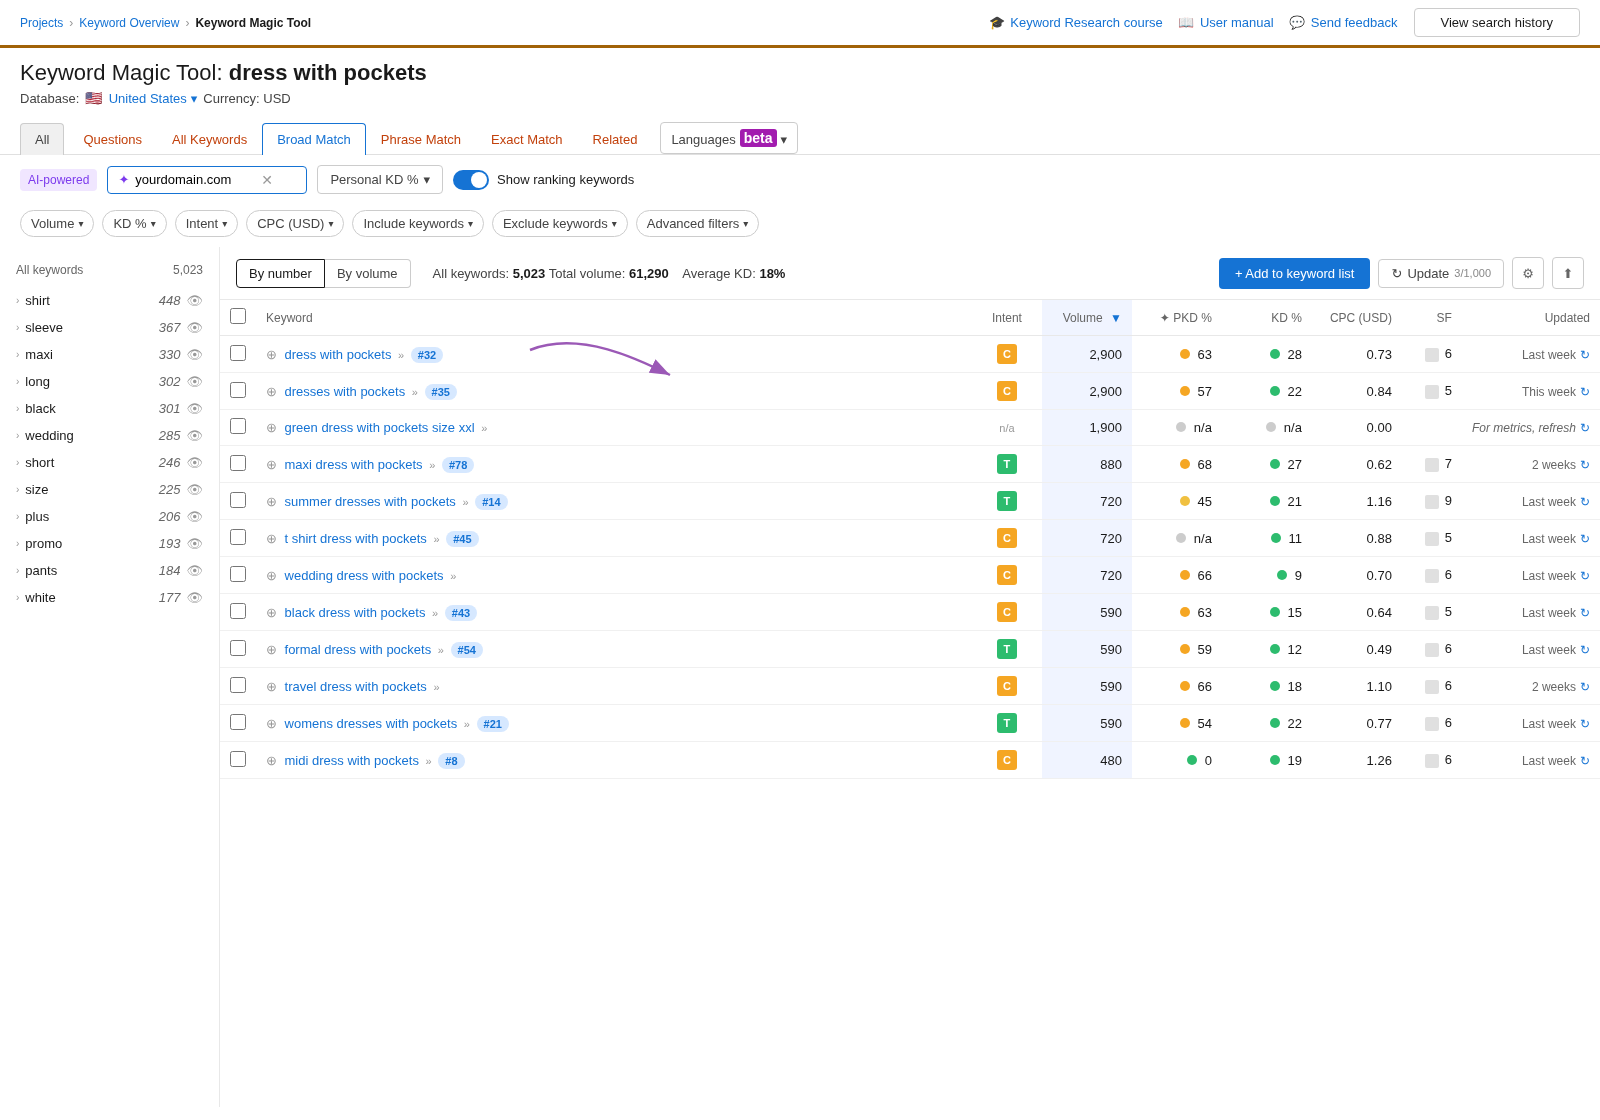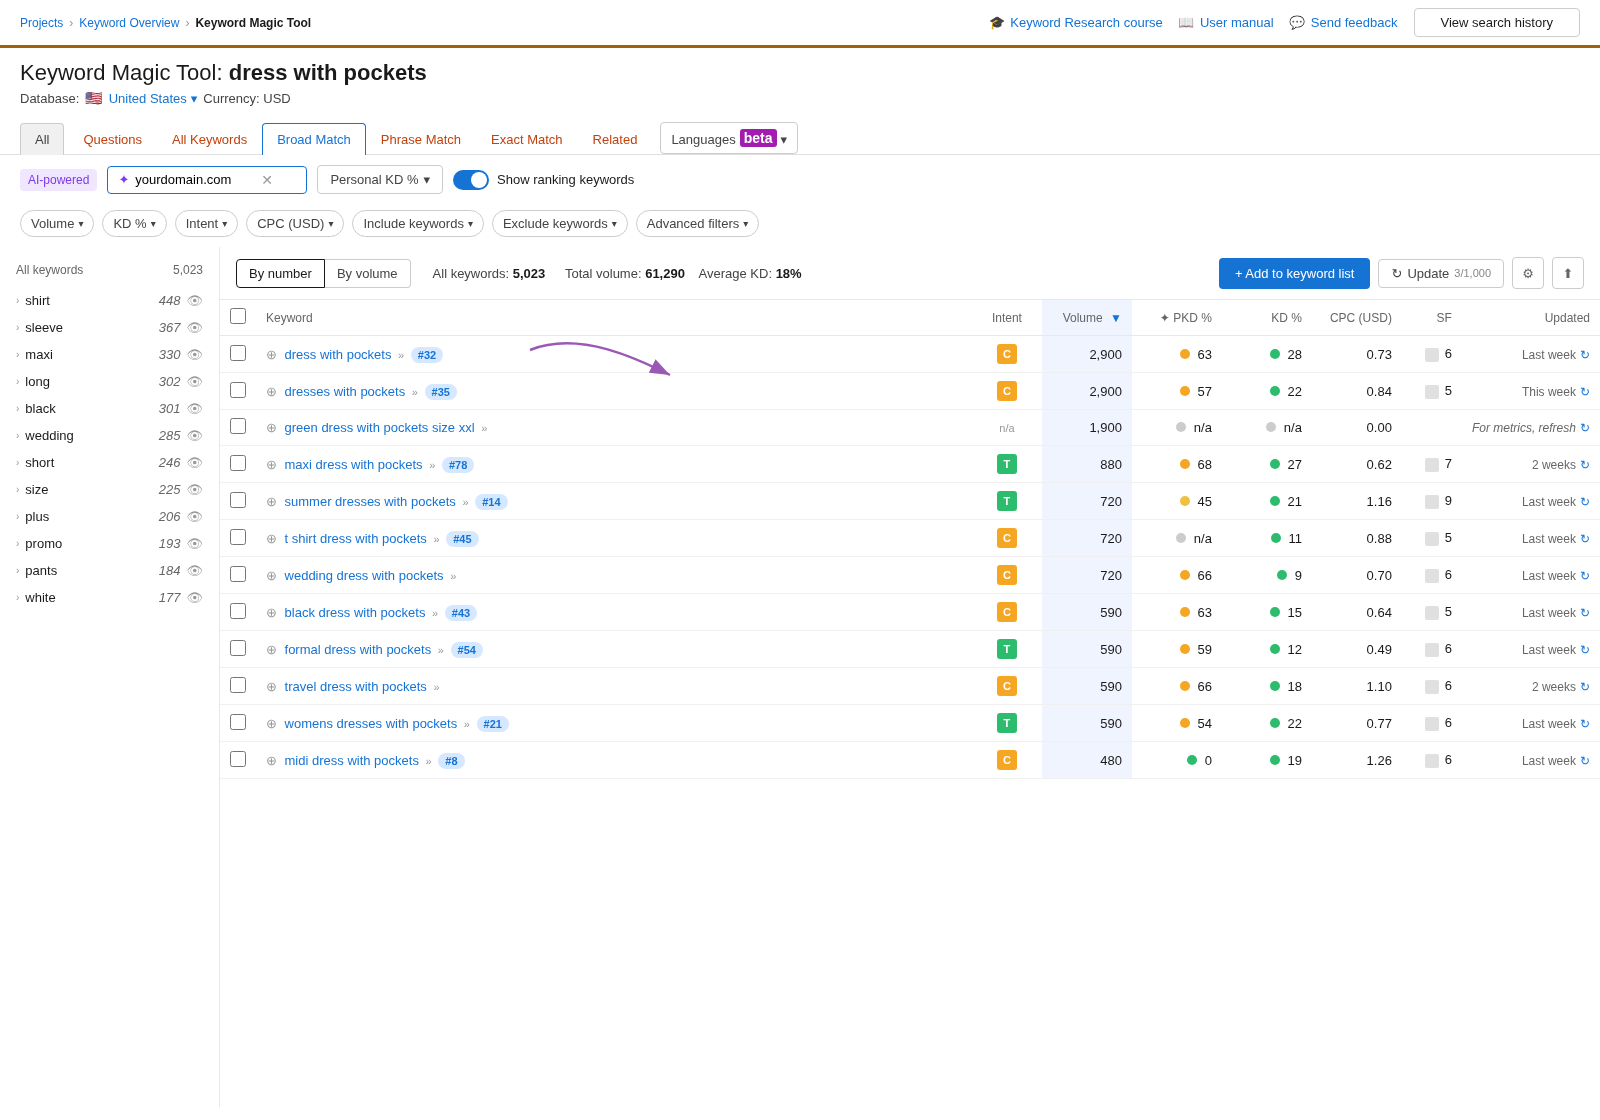--- a/index.html
+++ b/index.html
@@ -348,21 +348,21 @@
   <div class="main-table">
 
     <div class="table-toolbar">
       <div style="display:flex;align-items:center;gap:12px;">
         <div class="sort-btn-group">
           <button class="sort-btn active">By number</button>
           <button class="sort-btn">By volume</button>
         </div>
         <span class="table-stats">
           <span>All keywords: </span><strong>5,023</strong>
-          <span style="margin-left:16px;text-align:right;">Total volume: </span><strong>61,290</strong>
+          <span style="margin-left:0;text-align:right;">Total volume: </span><strong>61,290</strong>
           <span style="margin-left:10px;">Average KD: </span><strong>18%</strong>
         </span>
       </div>
       <div class="table-actions">
         <button class="btn-add-keyword">+ Add to keyword list</button>
         <button class="btn-update">
           <span>↻</span>
           <span>Update</span>
           <span style="color:#888;font-size:11px;">3/1,000</span>
         </button>

